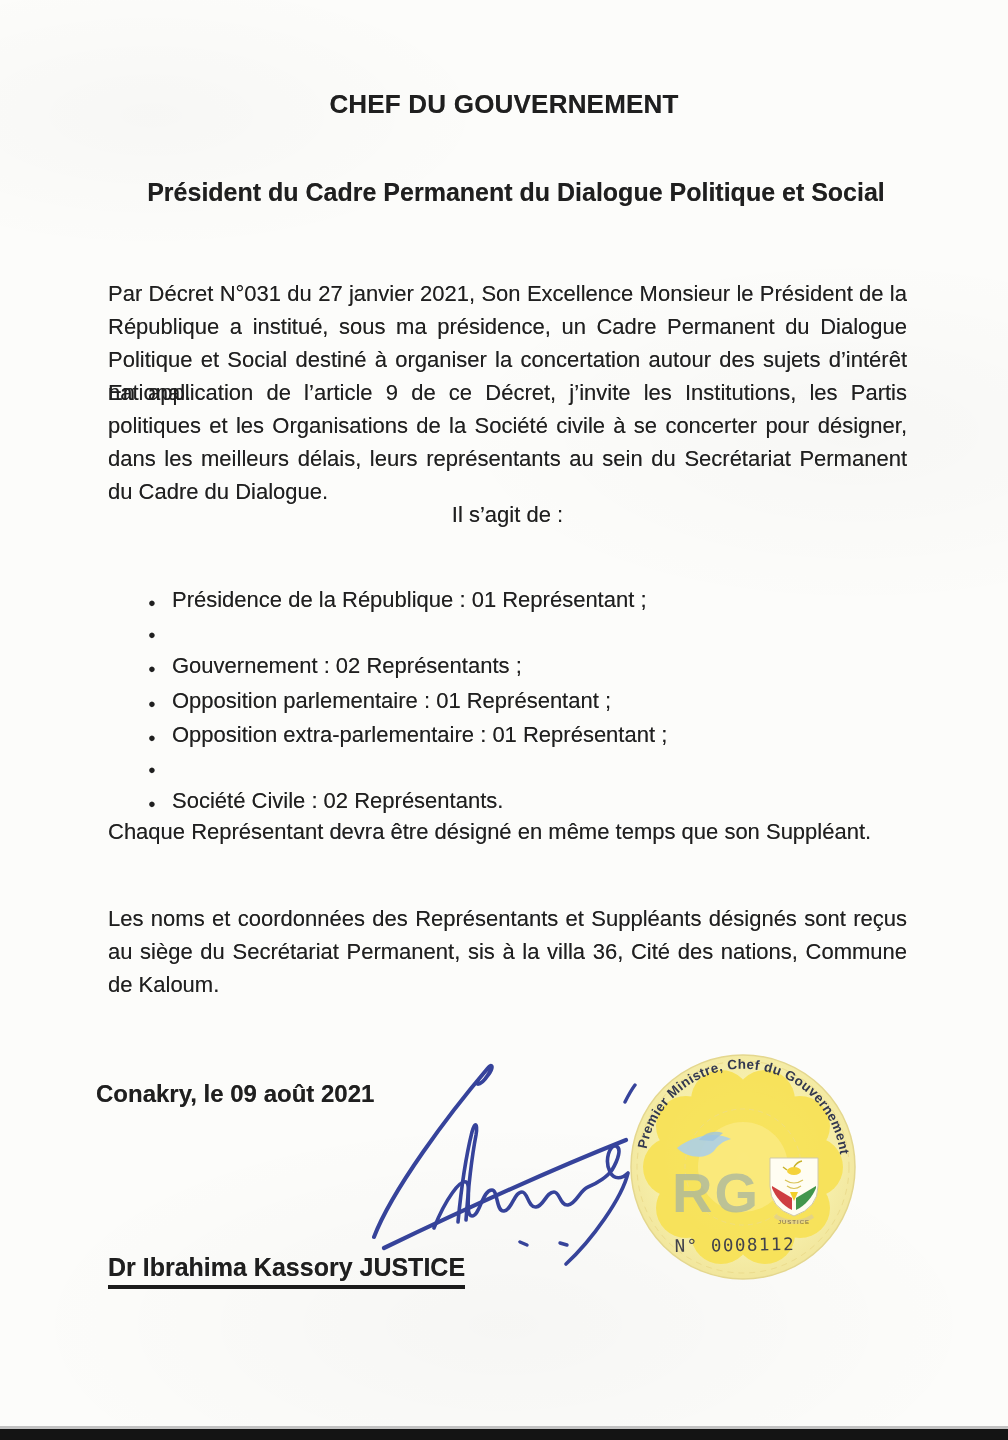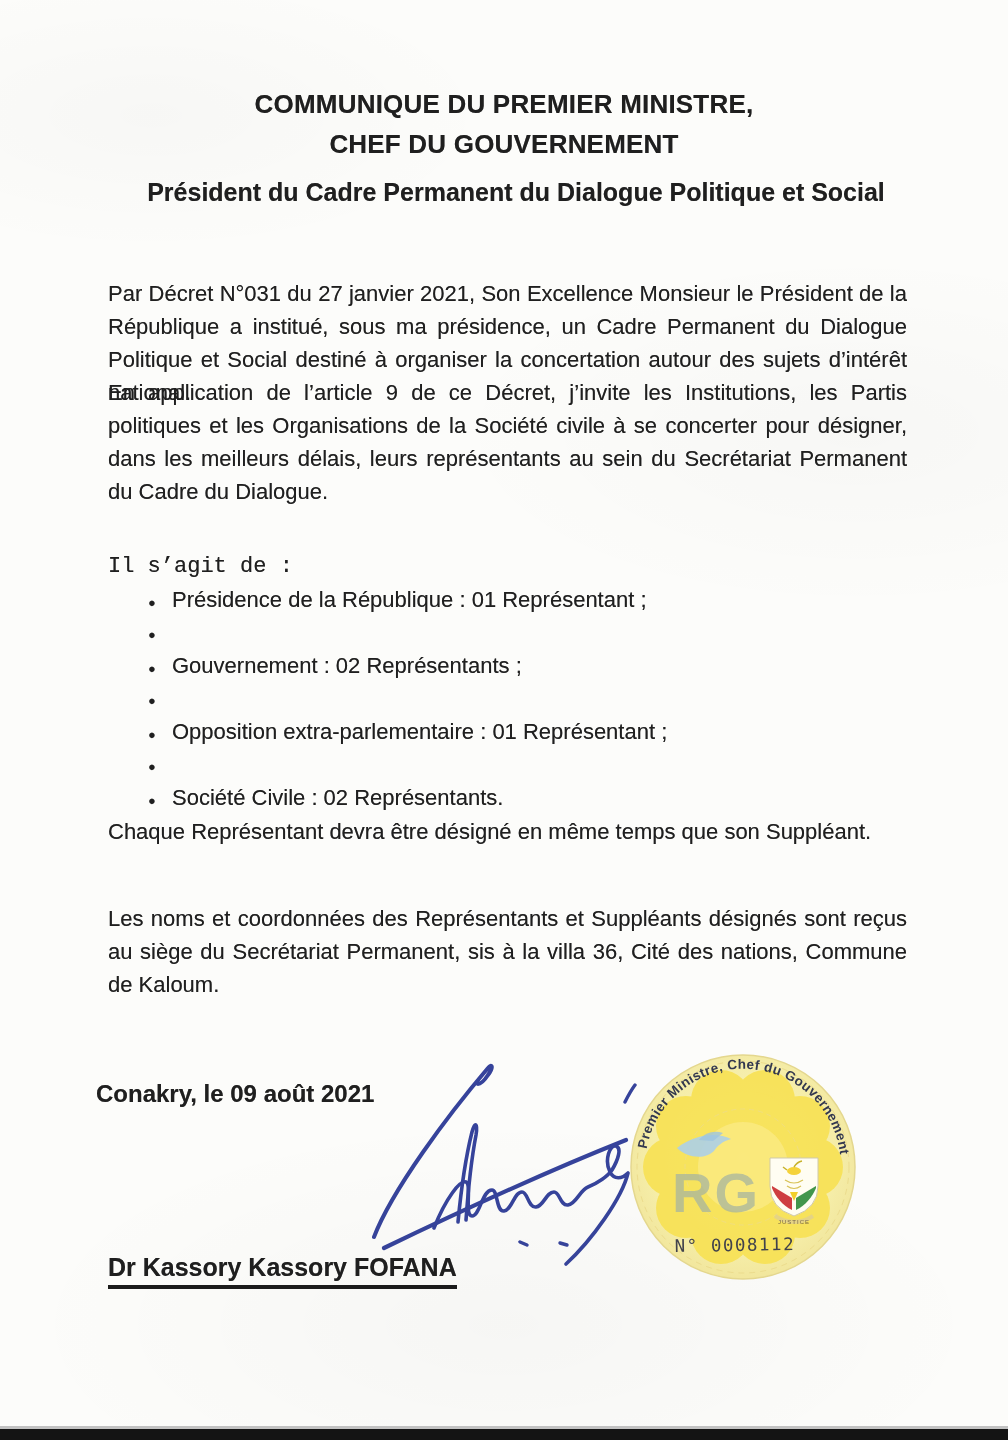--- a/index.html
+++ b/index.html
@@ -14,40 +14,39 @@
     color:#1f1f1f; overflow:hidden;
   }
   .txt { text-shadow: 0 0 0.6px rgba(30,30,30,0.55); }
   .title { position:absolute; top:84px; left:0; width:100%; text-align:center;
            font-weight:bold; font-size:26px; line-height:40px; letter-spacing:0.2px; }
   .subtitle { position:absolute; top:178px; left:0; width:100%; text-align:center;
               font-weight:bold; font-size:25px;padding-left:12px; }
   .para { position:absolute; left:108px; width:799px; font-size:22px; line-height:33px;
           text-align:justify; text-justify:inter-word; }
   #p1 { top:259px;margin-top:18px; } #p2 { top:376px; }
-  #intro { top:550px; text-align:left;font-family:Liberation Mono, monospace; }
+  #intro { top:498px; text-align:center; }
   .list { position:absolute; left:108px; top:584px; width:820px; margin:0; padding:0; list-style:none; }
   .list li { display:flex; align-items:baseline; font-size:22px; line-height:31.5px; }
   .bullet { flex:0 0 24px; margin-left:40px; font-size:13px; color:#1f1f1f; }
   #p3 { top:815px; } #p4 { top:902px; } #p5 { top:1013px; }
   .date { position:absolute; left:96px; top:1080px; font-size:24px; font-weight:bold; }
   .signatory { position:absolute; left:108px; top:1253px; font-size:25px; font-weight:bold;
                border-bottom:4px solid #1b1b1b; padding-bottom:3px; }
   .sig-svg { position:absolute; left:368px; top:1030px; }
   .stamp-svg { position:absolute; left:615px; top:1040px; }
   .scan-edge-line { position:absolute; left:0; bottom:11px; width:100%; height:3px; background:#c2c2c2; }
   .scan-bottom-bar { position:absolute; left:0; bottom:0; width:100%; height:11px; background:#141414; }
 </style>
 </head>
 <body>
 
 <div class="page">
 
   <div class="title txt">
-    <div>COMMUNIQUE DU PREMIER MINISTRE,</div>
     <div>CHEF DU GOUVERNEMENT</div>
   </div>
 
   <div class="subtitle txt">Président du Cadre Permanent du Dialogue Politique et Social</div>
 
   <div class="para txt" id="p1">Par Décret N°031 du 27 janvier 2021, Son Excellence Monsieur le Président de la République a institué, sous ma présidence, un Cadre Permanent du Dialogue Politique et Social destiné à organiser la concertation autour des sujets d’intérêt national.</div>
   <div class="para txt" id="p2">En application de l’article 9 de ce Décret, j’invite les Institutions, les Partis politiques et les Organisations de la Société civile à se concerter pour désigner, dans les meilleurs délais, leurs représentants au sein du Secrétariat Permanent du Cadre du Dialogue.</div>
   <div class="para txt" id="intro">Il s’agit de :</div>
 
   <ul class="list">
@@ -57,20 +56,21 @@
     </li>
     <li>
       <span class="bullet">●</span>
     </li>
     <li>
       <span class="bullet">●</span>
       <span class="txt">Gouvernement : 02 Représentants ;</span>
     </li>
     <li>
       <span class="bullet">●</span>
+      <span class="txt">Opposition parlementaire : 01 Représentant ;</span>
     </li>
     <li>
       <span class="bullet">●</span>
       <span class="txt">Opposition extra-parlementaire : 01 Représentant ;</span>
     </li>
     <li>
       <span class="bullet">●</span>
     </li>
     <li>
       <span class="bullet">●</span>
@@ -136,17 +136,17 @@
       <path stroke-width="4" d="M 6,207 C 24,160 80,85 120,38 C 124,33 126,37 120,45 C 116,51 112,54 110,54"></path>
       <path stroke-width="3.6" d="M 90,192 C 94,150 100,118 104,102 C 107,91 110,93 108,105 C 104,126 100,162 98,190"></path>
       <path stroke-width="3.6" d="M 66,198 C 78,168 92,150 98,152 C 104,154 96,186 104,186 C 112,186 114,160 124,160 C 130,160 128,182 136,181 C 144,180 146,162 154,162 C 160,162 160,178 168,177 C 176,176 178,162 186,162 C 192,162 192,176 200,175 C 208,174 212,160 220,157 C 230,153 240,146 244,140 C 250,130 254,118 248,116 C 242,114 236,130 242,142 C 246,150 254,149 260,143 C 254,168 224,210 198,234"></path>
       <path stroke-width="4.2" d="M 16,218 C 95,180 190,137 258,110"></path>
       <path stroke-width="3.4" d="M 257,72 C 260,66 264,59 267,55"></path>
       <path stroke-width="3.4" d="M 152,212 l 7,3"></path>
       <path stroke-width="3.4" d="M 192,213 l 7,2"></path>
     </g>
   </svg>
 
-  <div class="signatory txt">Dr Kassory Kassory FOFANA</div>
+  <div class="signatory txt">Dr Ibrahima Kassory JUSTICE</div>
 
   <div class="scan-edge-line"></div>
   <div class="scan-bottom-bar"></div>
 </div>
 
 </body></html>

